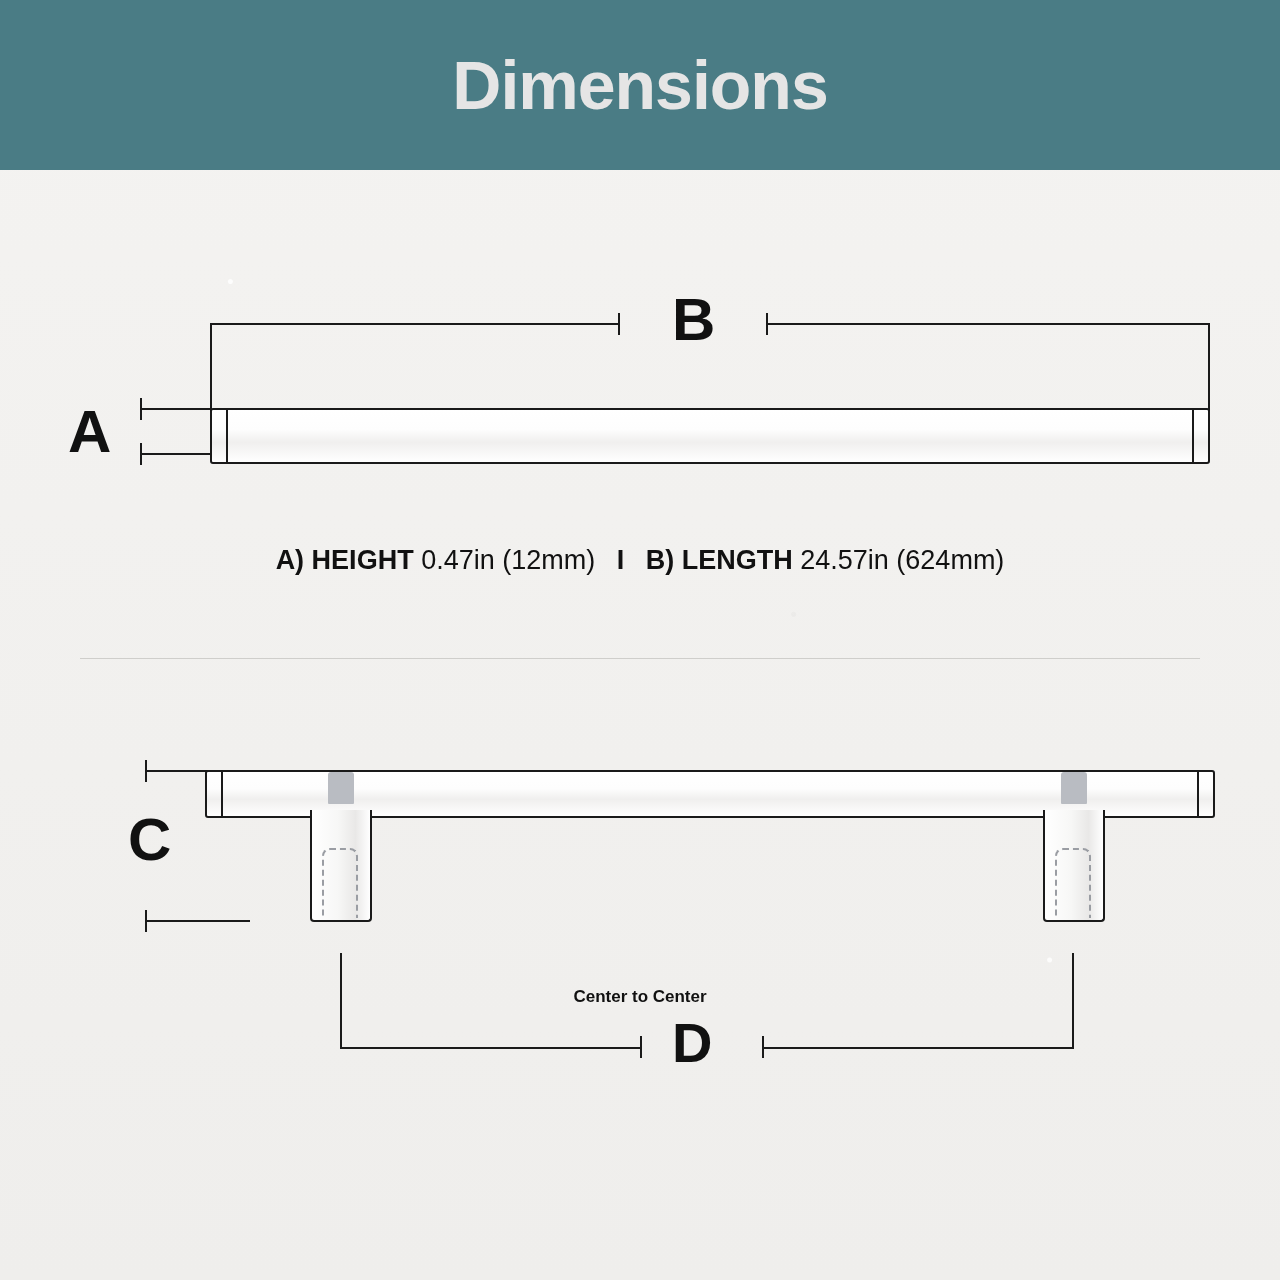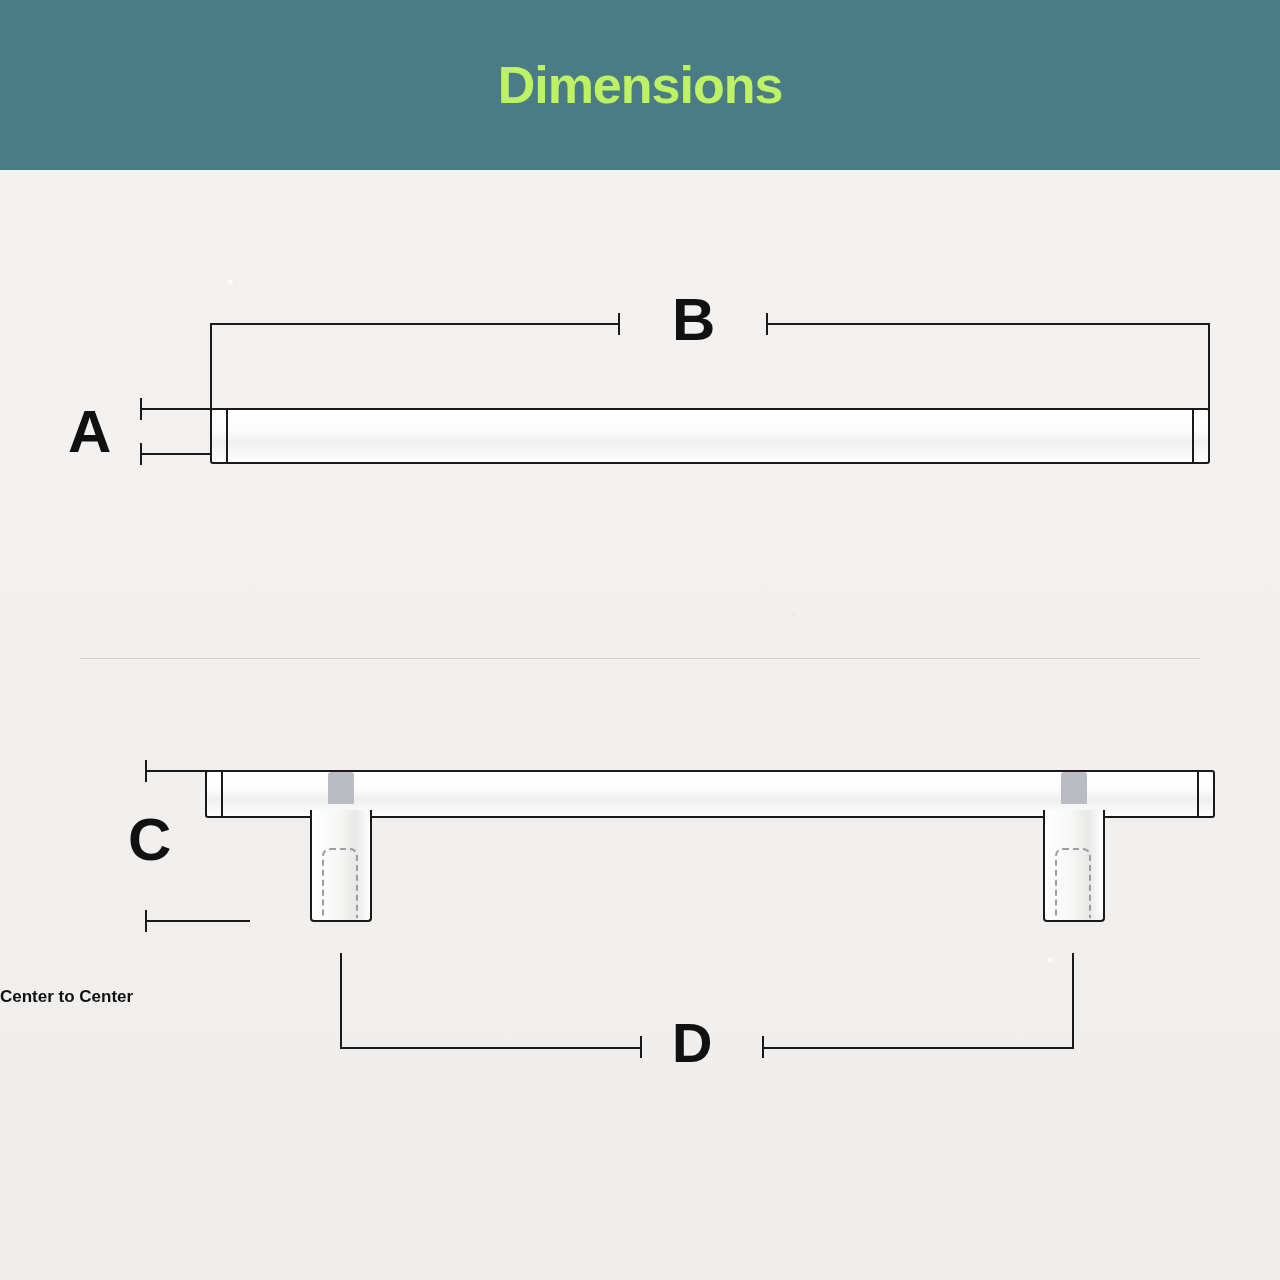--- a/index.html
+++ b/index.html
@@ -20,22 +20,22 @@
       linear-gradient(180deg, #f4f3f1 0%, #efeeec 100%);
   }
   
   #header {
     position: absolute; left: 0; top: 0;
     width: 1280px; height: 170px;
     background: #4a7c85;
     display: flex; align-items: center; justify-content: center;
   }
   #header .title {
-    color: #bef264;
-    font-size: 52px;
+    color: #e5e5e5;
+    font-size: 68px;
     font-weight: bold;
     letter-spacing: -1px;
     line-height: 1;
   }
   
   .stage { position: absolute; left: 0; top: 170px; width: 1280px; height: 1110px; }
 
   .letter {
     position: absolute;
     font-weight: bold;
@@ -91,21 +91,21 @@
   .caption .sep { padding: 0 14px; font-weight: bold; }
 
   .divider {
     position: absolute;
     left: 80px; width: 1120px; height: 1px;
     background: #cfcecb;
   }
   .c2c-label {
     position: absolute;
     font-size: 17px; font-weight: bold; color: #111;
-    width: 100%; text-align: left; left: 0;
+    width: 100%; text-align: center; left: 0;
   }
 </style>
 </head>
 <body>
 
 <div id="page">
 
   <div id="header">
     <div class="title">Dimensions</div>
   </div>
@@ -126,20 +126,27 @@
     <div class="dimline v1" style="left:140px; top:228px; height:22px;"></div>
     <div class="dimline h1" style="left:140px; top:283px; width:70px;"></div>
     <div class="dimline v1" style="left:140px; top:273px; height:22px;"></div>
     <div class="letter" style="left:68px; top:232px; font-size:60px;">A</div>
 
     <div class="bar" style="left:210px; top:238px; width:1000px; height:56px;">
       <div class="bar-cap" style="left:14px;"></div>
       <div class="bar-cap" style="right:14px;"></div>
     </div>
 
+    <div class="caption" style="top:375px;">
+      <b>A) HEIGHT</b>
+      <span>0.47in (12mm)</span>
+      <span class="sep">I</span>
+      <b>B) LENGTH</b>
+      <span>24.57in (624mm)</span>
+    </div>
 
     <div class="divider" style="top:488px;"></div>
 
     <div class="dimline h1" style="left:145px; top:600px; width:65px;"></div>
     <div class="dimline v1" style="left:145px; top:590px; height:22px;"></div>
     <div class="dimline h1" style="left:145px; top:750px; width:105px;"></div>
     <div class="dimline v1" style="left:145px; top:740px; height:22px;"></div>
     <div class="letter" style="left:128px; top:640px; font-size:60px;">C</div>
 
     <div class="bar" style="left:205px; top:600px; width:1010px; height:48px;">

